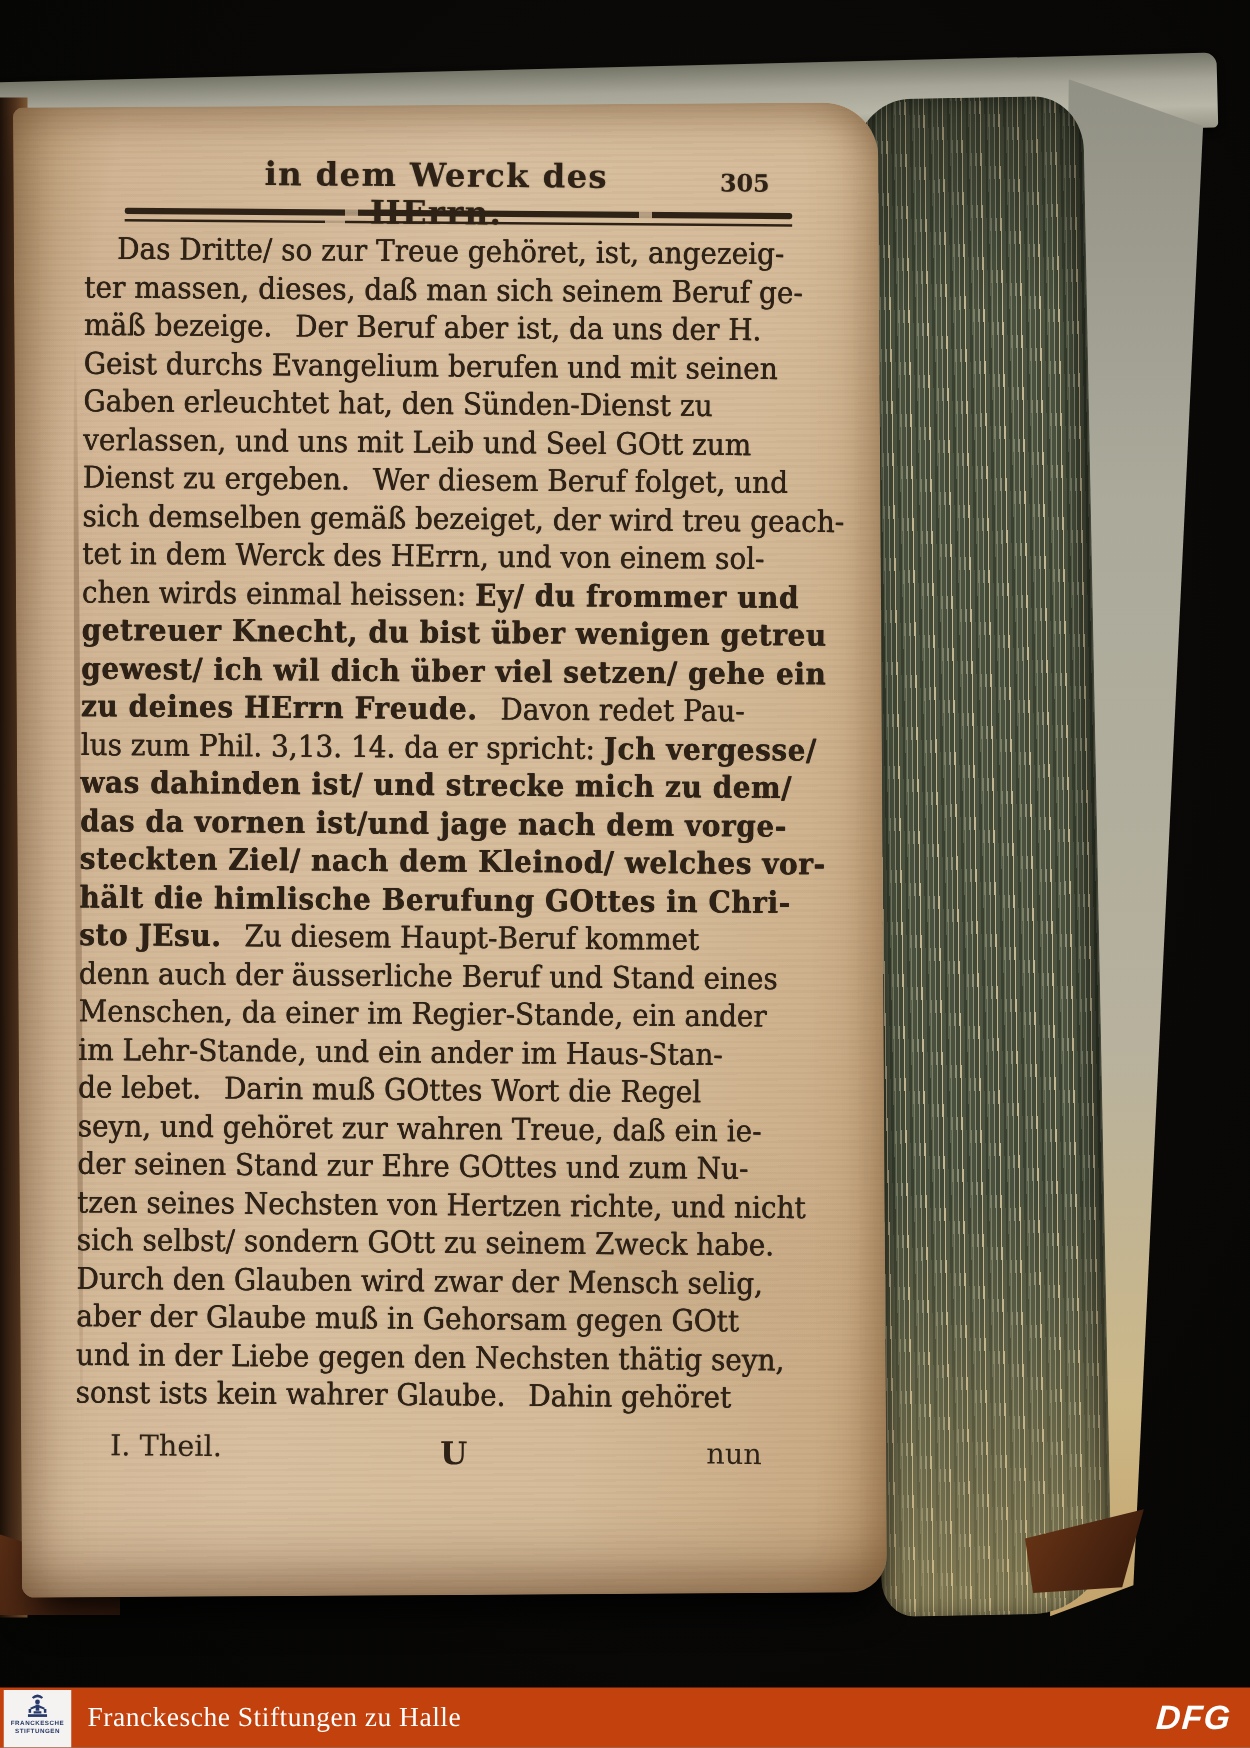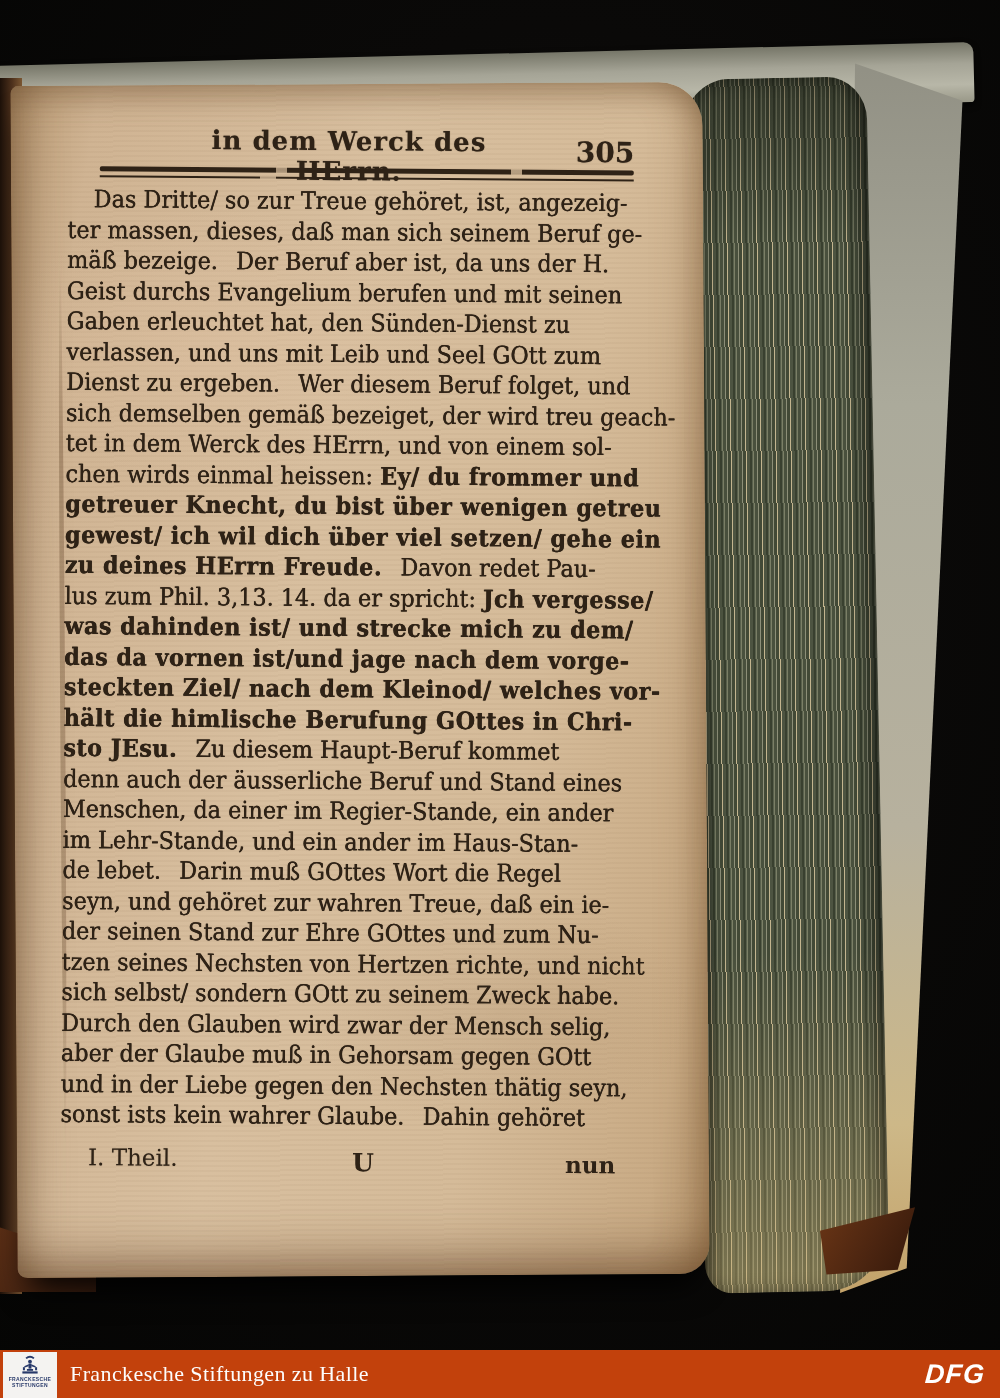--- a/index.html
+++ b/index.html
@@ -90,21 +90,21 @@
     left:14px;top:84px;width:692px;height:1192px;
     transform:rotate(0.45deg);transform-origin:60px 60px;
     color:#2e2216;z-index:6;
   }
   .running-head{
     position:absolute;left:148px;top:40px;width:374px;text-align:center;
     font-size:26px;font-weight:700;letter-spacing:1px;
     text-shadow:0 0 1px rgba(46,34,22,.55);
   }
   .pagenum{
-    position:absolute;left:562px;top:48px;font-size:28px;font-weight:700;
+    position:absolute;left:562px;top:48px;font-size:19px;font-weight:700;
     text-shadow:0 0 1px rgba(46,34,22,.55);
   }
   .head-rule{position:absolute;left:86px;top:82px;width:534px;}
   .head-rule .rl1{
     height:5px;margin-bottom:4px;
     background:linear-gradient(90deg,#2e2216 0 33%,rgba(46,34,22,.25) 33% 35%,#2e2216 35% 77%,rgba(46,34,22,.2) 77% 79%,#2e2216 79% 100%);
     border-radius:2px;
   }
   .head-rule .rl2{
     height:2px;
@@ -115,21 +115,21 @@
     font-size:24px;line-height:30.5px;white-space:nowrap;
     transform:scaleX(.93);transform-origin:left top;
     text-shadow:0.35px 0 0 currentColor, 0 0 1px rgba(46,34,22,.35);
   }
   .body-line{height:30.5px;}
   .body-line.indent{padding-left:28px;}
   .body-line .em{font-weight:700;letter-spacing:.5px;}
   .page-footer{position:absolute;left:54px;top:1060px;width:600px;height:32px;font-size:23px;}
   .page-footer .part{position:absolute;left:28px;top:0;font-weight:400;text-shadow:0 0 1px rgba(46,34,22,.4);}
   .page-footer .sig{position:absolute;left:292px;top:2px;font-weight:700;font-size:25px;}
-  .page-footer .catch{position:absolute;left:505px;top:3px;font-weight:700;}
+  .page-footer .catch{position:absolute;left:505px;top:3px;font-weight:400;}
 
   
   .bottom-bar{
     left:0;top:1350px;width:1000px;height:60px;background:#c2410c;z-index:10;
   }
   .logo-box{
     position:absolute;left:3px;top:2px;width:54px;height:46px;background:#f4f3f1;
     text-align:center;cursor:pointer;
   }
   .logo-box svg{display:block;margin:3px auto 1px auto;}

